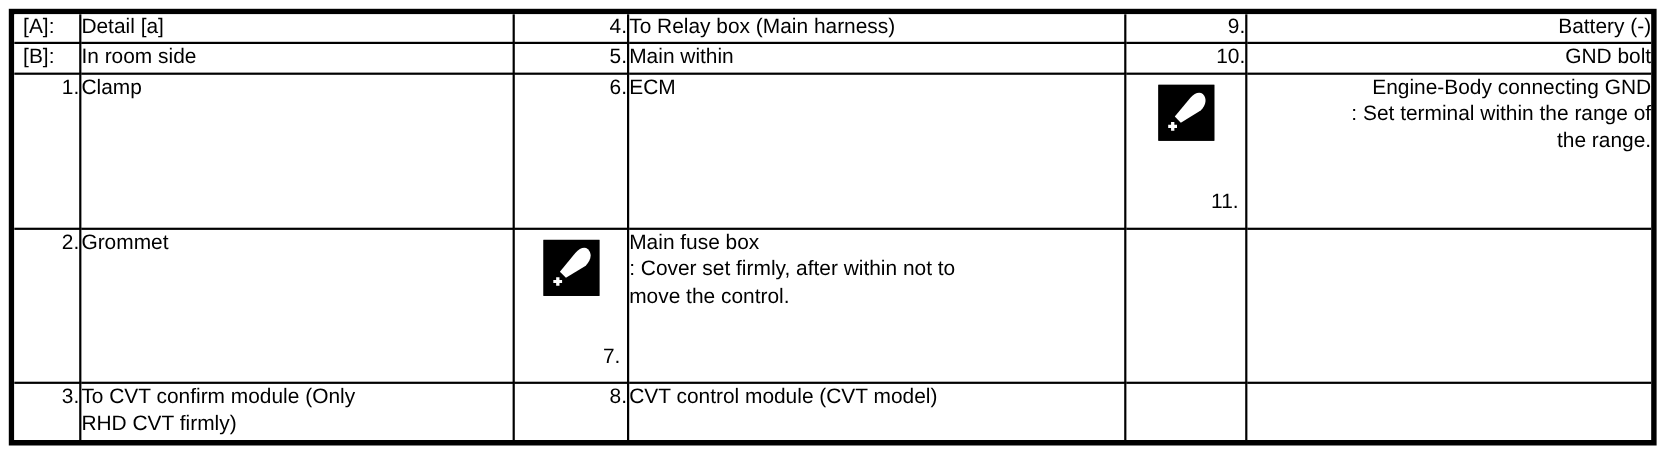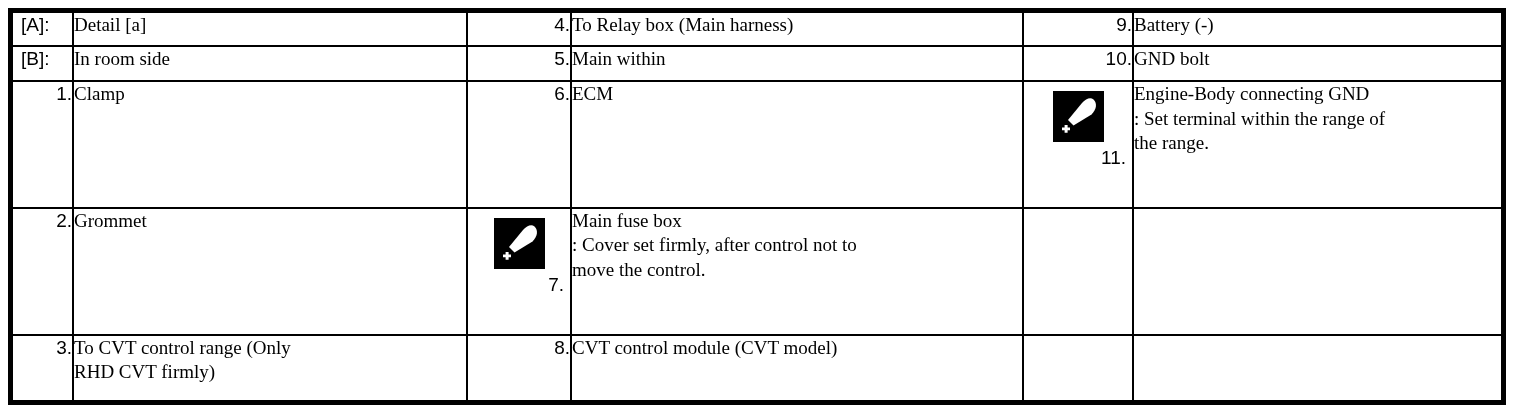--- a/index.html
+++ b/index.html
@@ -37,21 +37,21 @@
   .t td {
     border: 2px solid #000000;
     padding: 0;
     vertical-align: top;
     background: #ffffff;
   }
   
   .t tr:first-child td { border-top: 0; }
   .t tr:last-child td { border-bottom: 0; }
   .t td:first-child { border-left: 0; }
-  .t td:last-child { border-right: 0; }
+  .t td:last-child { border-right: 0; text-align: right; }
 
   
   .col-num-a { width: 60px; }
   .col-txt-a { width: 394px; }
   .col-num-b { width: 104px; }
   .col-txt-b { width: 452px; }
   .col-num-c { width: 110px; }
   .col-txt-c { width: 368px; }
 
   .numcell {
@@ -64,21 +64,20 @@
   .numcell.left-label {
     text-align: left;
     padding-left: 8px;
     padding-right: 4px;
   }
 
   .txtcell {
     font-size: 19px;
     line-height: 1.30;
     padding: 8px 8px 7px 10px;
-    font-family: Liberation Serif, serif;
   }
   .txtcell .line { display: block; white-space: pre; }
 
   
   .numcell.with-icon {
     padding-top: 9px;
     padding-bottom: 7px;
   }
   .icon-stack {
     display: flex;
@@ -94,20 +93,21 @@
   }
   .arrow-icon svg { display: block; }
   .icon-num {
     display: block;
     width: 100%;
     font-size: 19px;
     line-height: 1.3;
     padding-top: 4px;
     padding-right: 6px;
     box-sizing: border-box;
+    margin-top: 40px;
   }
 </style>
 </head>
 <body>
 
 <div id="legend-table">
   <table class="t">
     <colgroup>
       <col class="col-num-a">
         <col class="col-txt-a">
@@ -184,30 +184,30 @@
                   <rect x="0" y="0" width="51" height="51" fill="#000000"></rect>
                   <path d="M40.5 8.5 C44.5 12.5 43.5 18.5 38.5 23.5 L20.5 34.5 L15.0 29.0 L29.0 12.0 C33.0 7.5 37.5 6.0 40.5 8.5 Z" fill="#ffffff"></path>
                   <path d="M9.0 36.5 L11.6 36.5 L11.6 34.0 L14.6 34.0 L14.6 36.5 L17.0 36.5 L17.0 39.3 L14.6 39.3 L14.6 41.8 L11.6 41.8 L11.6 39.3 L9.0 39.3 Z" fill="#ffffff"></path>
                 </svg>
               </span>
               <span class="icon-num">7.</span>
             </div>
           </td>
           <td class="txtcell">
             <span class="line">Main fuse box</span>
-            <span class="line">: Cover set firmly, after control not to</span>
+            <span class="line">: Cover set firmly, after within not to</span>
             <span class="line">move the control.</span>
           </td>
           <td class="numcell"><span></span></td>
           <td class="txtcell"></td>
         </tr>
         <tr>
           <td class="numcell"><span>3.</span></td>
           <td class="txtcell">
-            <span class="line">To CVT control range (Only</span>
+            <span class="line">To CVT confirm module (Only</span>
             <span class="line">RHD CVT firmly)</span>
           </td>
           <td class="numcell"><span>8.</span></td>
           <td class="txtcell">
             <span class="line">CVT control module (CVT model)</span>
           </td>
           <td class="numcell"><span></span></td>
           <td class="txtcell"></td>
         </tr>
       </tbody>

